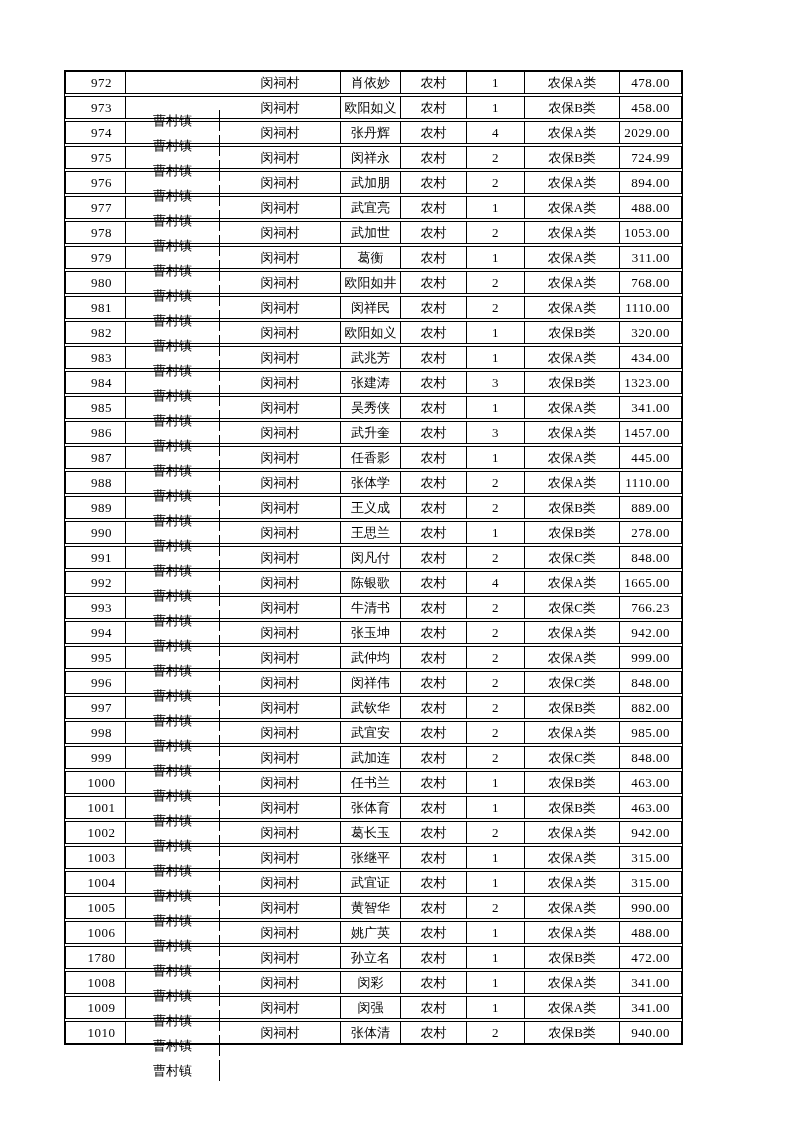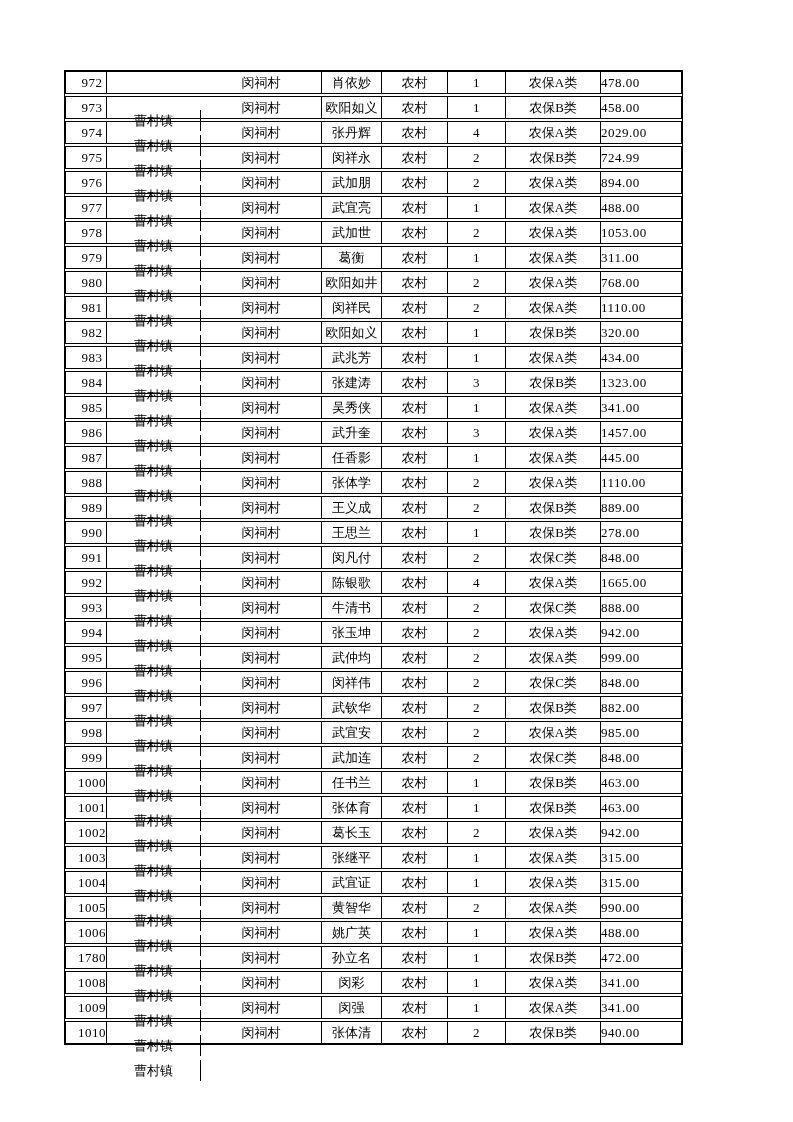--- a/index.html
+++ b/index.html
@@ -39,31 +39,31 @@
   .cell {
     box-sizing: border-box;
     border-right: 1px solid #000000;
     height: 100%;
     line-height: 21px;
     font-size: 13px;
     text-align: center;
     white-space: nowrap;
     overflow: hidden;
   }
-  .c0 { width: 41px; letter-spacing: 0.5px; padding-left: 12px; }
+  .c0 { width: 60px; letter-spacing: 0.5px; padding-left: 12px; }
   .c1 { width: 94px; margin-top: 38px; }
   .c2 { width: 121px; }
   .c3 { width: 60px; }
   .c4 { width: 66px; font-family: Liberation Serif, serif; }
   .c5 { width: 58px; letter-spacing: 0.5px; }
   .c6 { width: 95px; }
   .c7 {
     flex: 1;
     border-right: none;
-    text-align: left;
+    text-align: right;
     padding-right: 11px;
     letter-spacing: 0.5px;
   }
 </style>
 </head>
 <body>
 
 <div class="table" id="table-root">
 
     <div class="row">
@@ -298,21 +298,21 @@
     </div>
 
     <div class="row">
       <div class="cell c0">993</div>
       <div class="cell c1">曹村镇</div>
       <div class="cell c2">闵祠村</div>
       <div class="cell c3">牛清书</div>
       <div class="cell c4">农村</div>
       <div class="cell c5">2</div>
       <div class="cell c6">农保C类</div>
-      <div class="cell c7">888.00</div>
+      <div class="cell c7">766.23</div>
     </div>
 
     <div class="row">
       <div class="cell c0">994</div>
       <div class="cell c1">曹村镇</div>
       <div class="cell c2">闵祠村</div>
       <div class="cell c3">张玉坤</div>
       <div class="cell c4">农村</div>
       <div class="cell c5">2</div>
       <div class="cell c6">农保A类</div>

